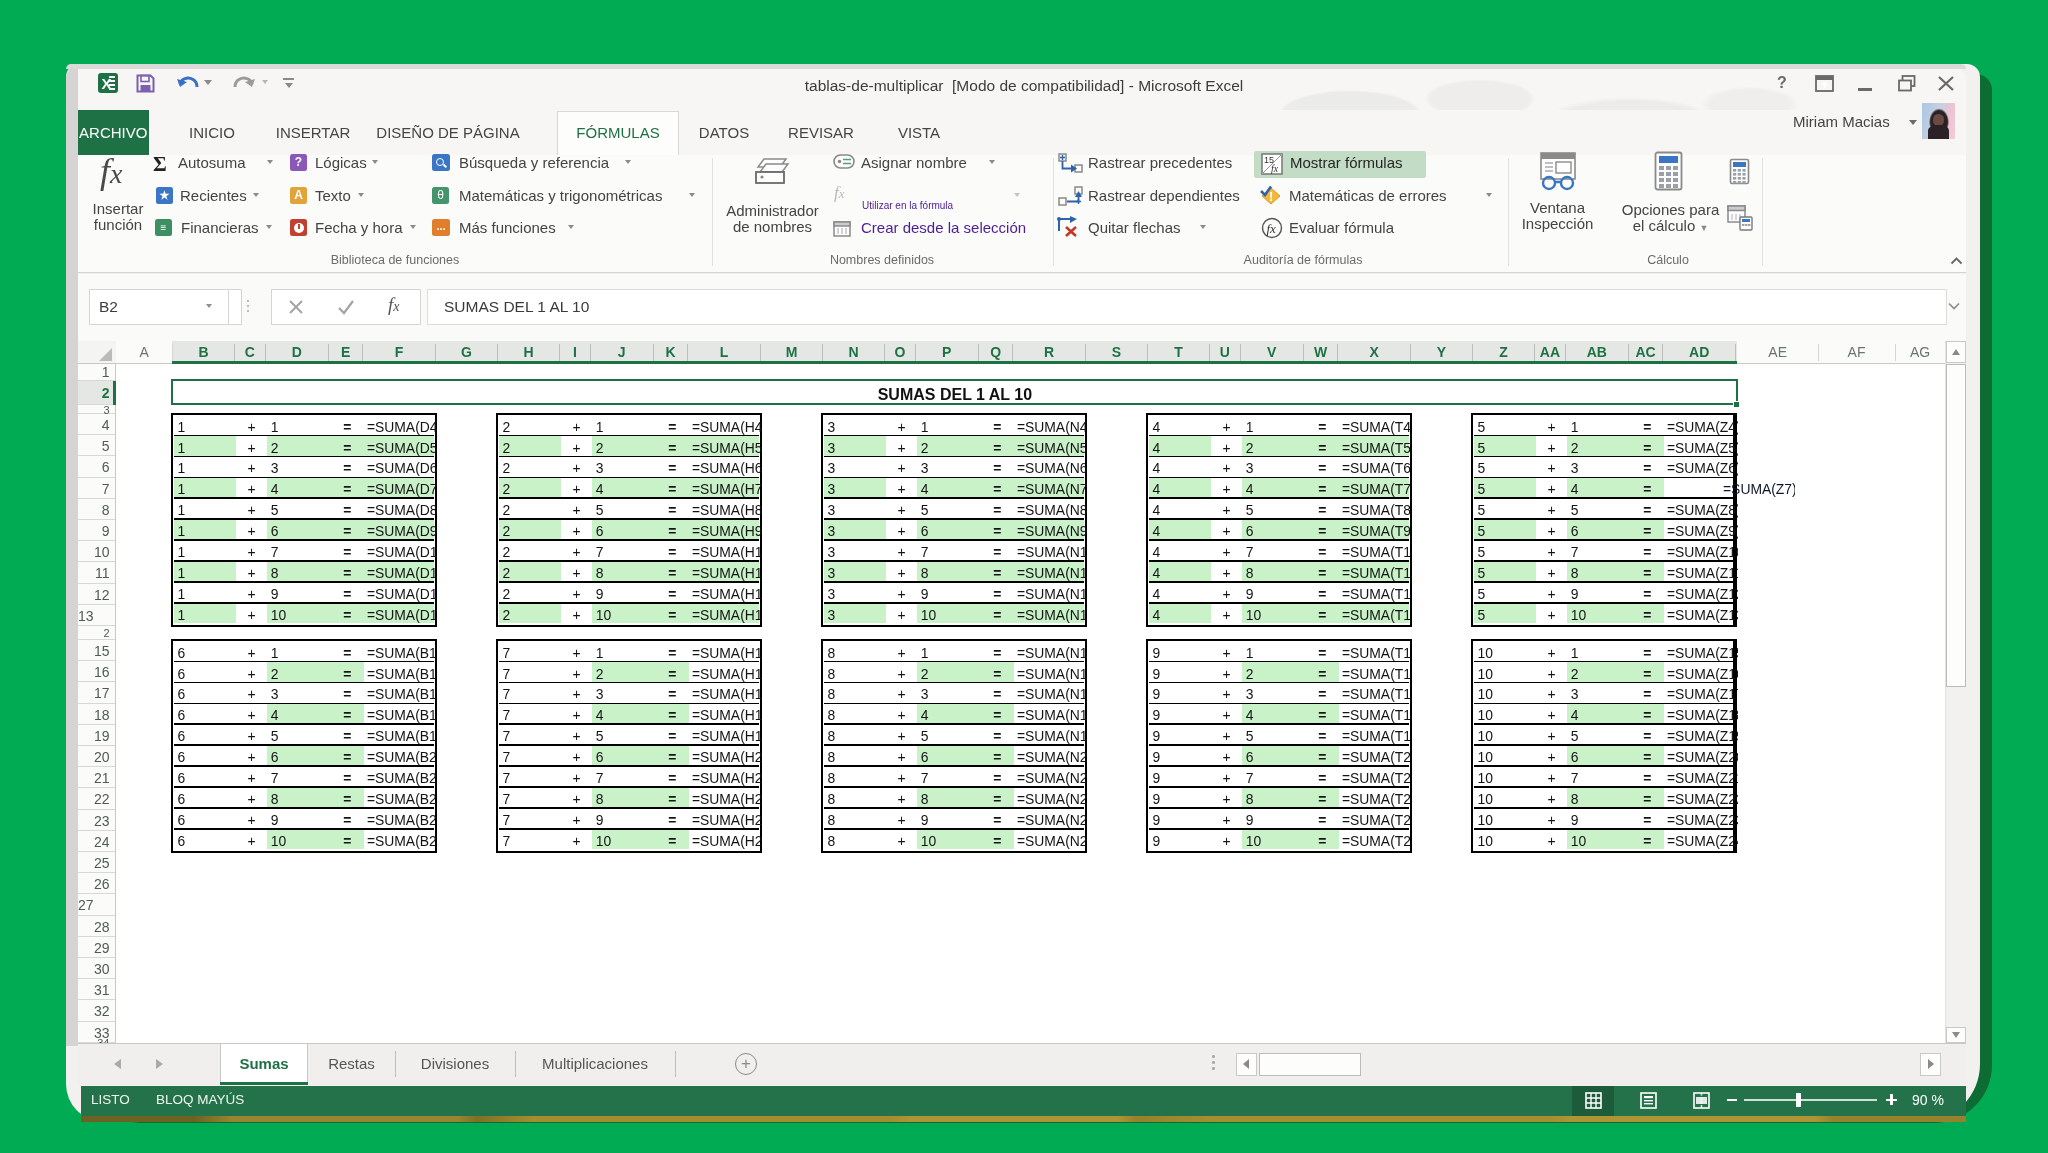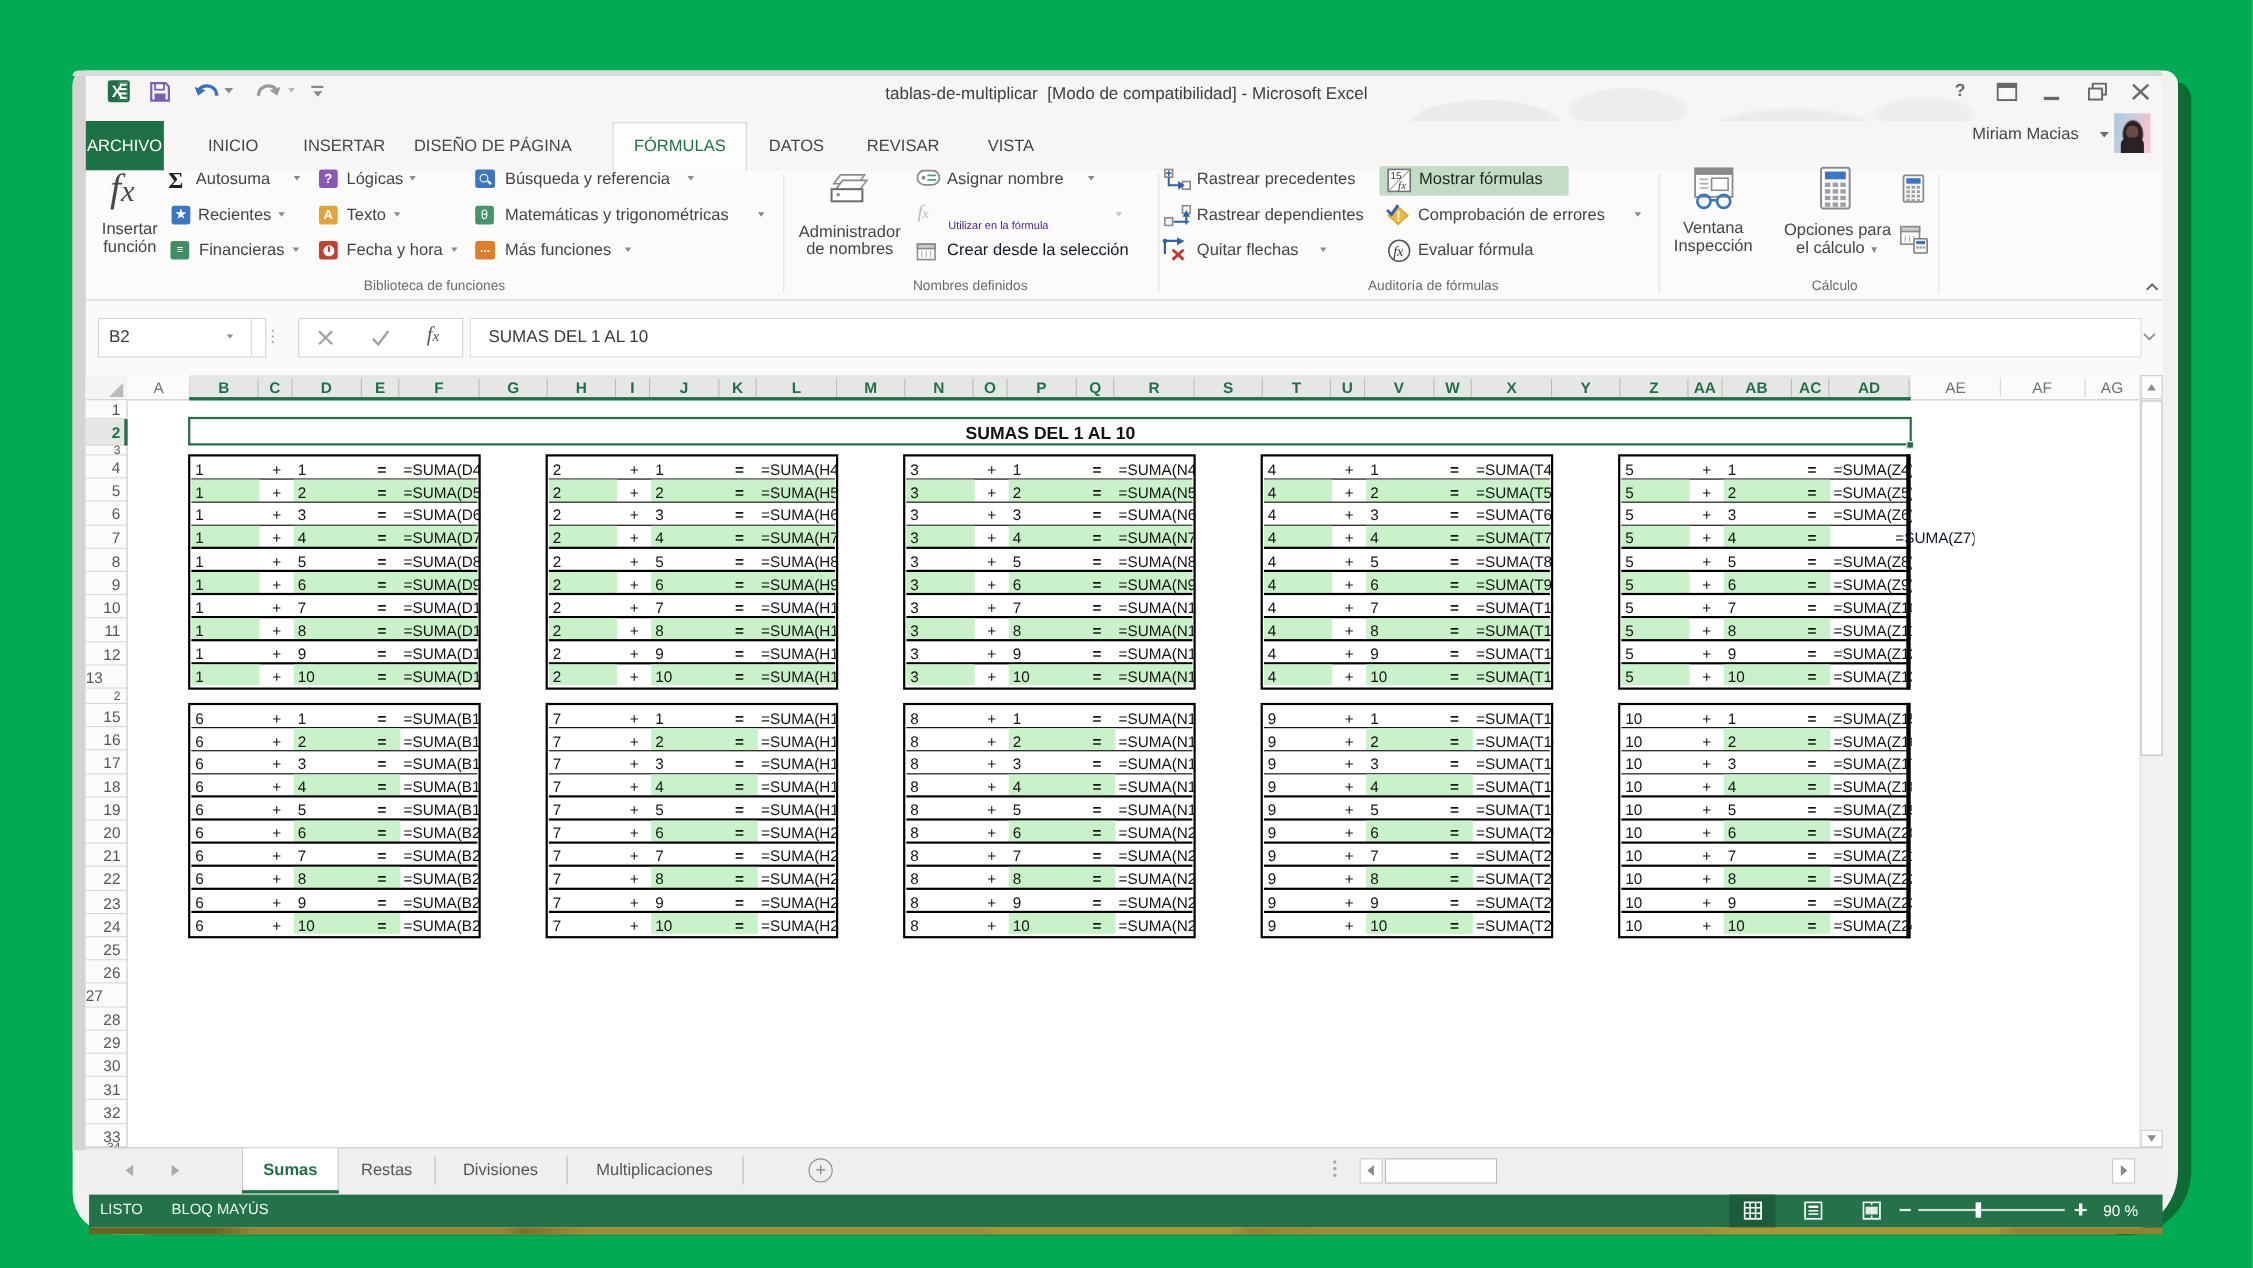--- a/index.html
+++ b/index.html
@@ -132,21 +132,21 @@
 <div class="a" style="left:861px;top:154px;font-size:15px;color:#444;white-space:nowrap">Asignar nombre</div>
 <div class="a" style="left:989px;top:159.5px;width:0;height:0;border-left:3.8px solid transparent;border-right:3.8px solid transparent;border-top:4.6px solid #8a8a8a"></div>
 <div class="a" style="left:834px;top:183px;font-family:'Liberation Serif',serif;font-style:italic;font-size:17px;color:#b9b9b9">f<span style="font-size:13px">x</span></div>
 <div class="a" style="left:862px;top:200px;font-size:10px;color:#4c1d95;white-space:nowrap">Utilizar en la fórmula</div>
 <div class="a" style="left:1014px;top:192.5px;width:0;height:0;border-left:3.8px solid transparent;border-right:3.8px solid transparent;border-top:4.6px solid #c4c4c4"></div>
 <svg class="a" style="left:833px;top:218px" width="21" height="20" viewBox="0 0 21 20">
     <rect x="1" y="4" width="16" height="14" fill="#fdfdfd" stroke="#8a8a8a" stroke-width="1.5"></rect>
     <rect x="1" y="4" width="16" height="4" fill="#c9cdd1" stroke="#8a8a8a" stroke-width="1.5"></rect>
     <path d="M5 10 v6 M9 10 v6 M13 10 v6" stroke="#b5b9bd" stroke-width="1.2"></path>
   </svg>
-<div class="a" style="left:861px;top:219px;font-size:15px;color:#0f172a;white-space:nowrap">Crear desde la selección</div>
+<div class="a" style="left:861px;top:219px;font-size:15px;color:#4c1d95;white-space:nowrap">Crear desde la selección</div>
 <svg class="a" style="left:1058px;top:153px" width="25" height="20" viewBox="0 0 25 20">
     <rect x="1" y="1" width="7" height="7" fill="none" stroke="#8a8a8a" stroke-width="1.5"></rect>
     <rect x="17" y="12" width="7" height="7" fill="none" stroke="#8a8a8a" stroke-width="1.5"></rect>
     <path d="M4.5 8 L4.5 15.5 L15 15.5" fill="none" stroke="#2e62ab" stroke-width="1.8"></path>
     <path d="M13 11.5 L19 15.5 L13 19.5 Z" fill="#2e62ab"></path>
     <path d="M2 4.5 h5 M4.5 2 v5" stroke="#2e62ab" stroke-width="1.4"></path>
   </svg>
 <div class="a" style="left:1088px;top:154px;font-size:15px;color:#444;white-space:nowrap">Rastrear precedentes</div>
 <svg class="a" style="left:1058px;top:186px" width="25" height="20" viewBox="0 0 25 20">
     <rect x="1" y="12" width="7" height="7" fill="none" stroke="#8a8a8a" stroke-width="1.5"></rect>
@@ -170,21 +170,21 @@
     <path d="M2 22 L22 2" stroke="#999" stroke-width="1"></path>
     <text x="4" y="11" font-size="9" fill="#333" font-family="Liberation Sans">15</text>
     <text x="11" y="20" font-size="10" font-style="italic" fill="#333" font-family="Liberation Serif">fx</text>
   </svg>
 <div class="a" style="left:1290px;top:154px;font-size:15px;color:#262626;white-space:nowrap">Mostrar fórmulas</div>
 <svg class="a" style="left:1259px;top:185px" width="24" height="22" viewBox="0 0 24 22">
     <path d="M12 3 L21 11 L12 19 L3 11 Z" fill="#f3b73b" stroke="#d99c20" stroke-width="1"></path>
     <text x="10" y="16" font-size="13" font-weight="bold" fill="#fff" font-family="Liberation Sans">!</text>
     <path d="M2 6 L6 10 L12 1.5" fill="none" stroke="#2e62ab" stroke-width="2.6"></path>
   </svg>
-<div class="a" style="left:1289px;top:187px;font-size:15px;color:#444;white-space:nowrap">Comprobación de errores</div>
+<div class="a" style="left:1289px;top:187px;font-size:15px;color:#444;white-space:nowrap">Matemáticas de errores</div>
 <div class="a" style="left:1486px;top:192.5px;width:0;height:0;border-left:3.8px solid transparent;border-right:3.8px solid transparent;border-top:4.6px solid #8a8a8a"></div>
 <svg class="a" style="left:1261px;top:217px" width="22" height="22" viewBox="0 0 22 22">
     <circle cx="11" cy="11" r="9.5" fill="none" stroke="#555" stroke-width="1.4"></circle>
     <text x="5.5" y="15.5" font-size="13" font-style="italic" fill="#333" font-family="Liberation Serif">fx</text>
   </svg>
 <div class="a" style="left:1289px;top:219px;font-size:15px;color:#444;white-space:nowrap">Evaluar fórmula</div>
 <svg class="a" style="left:1537px;top:151px" width="42" height="44" viewBox="0 0 42 44">
     <rect x="4" y="2" width="34" height="26" fill="#fdfdfd" stroke="#8a8a8a" stroke-width="1.6"></rect>
     <rect x="4" y="2" width="34" height="6" fill="#8a8a8a"></rect>
     <path d="M8 12 h8 M8 16 h8 M8 20 h8" stroke="#aaa" stroke-width="1.4"></path>

